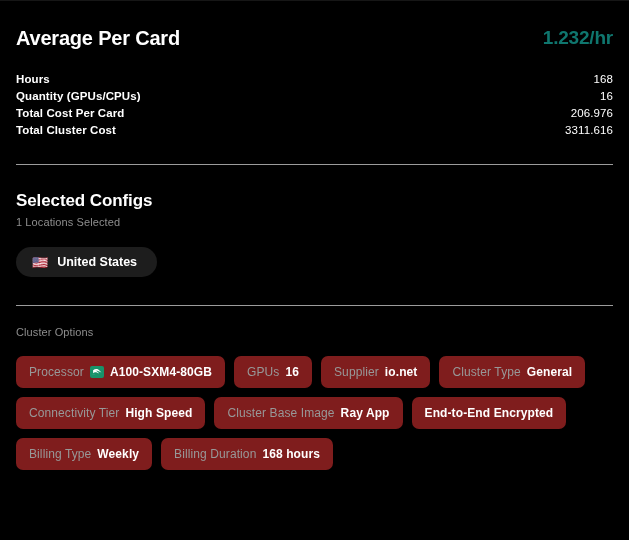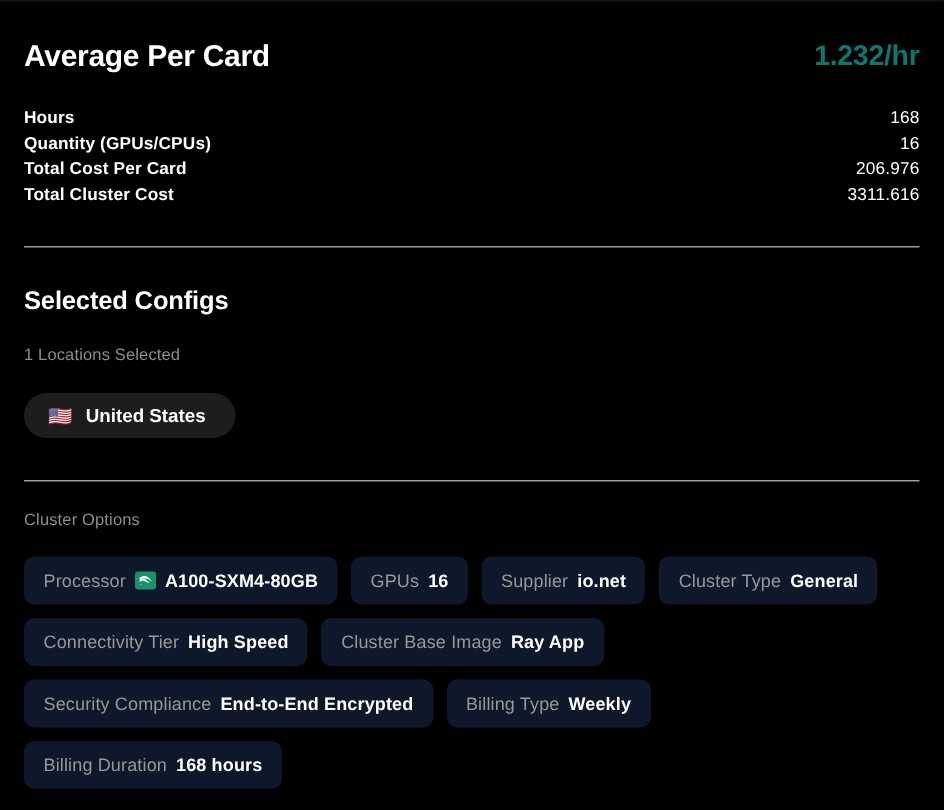--- a/index.html
+++ b/index.html
@@ -80,21 +80,21 @@
   .section-title {
     font-size: 17px;
     font-weight: bold;
     color: #ffffff;
     margin-top: 26px;
     letter-spacing: -0.1px;
   }
   .section-sub {
     font-size: 11px;
     color: #8d8d8d;
-    margin-top: 20px;
+    margin-top: 5px;
     letter-spacing: 0.1px;
   }
 
   .location-row {
     margin-top: 19px;
     display: flex;
     flex-wrap: wrap;
     gap: 8px;
   }
   .location-chip {
@@ -126,21 +126,21 @@
   .chips {
     margin-top: 18px;
     display: flex;
     flex-wrap: wrap;
     gap: 9px;
   }
   .chip {
     display: inline-flex;
     align-items: center;
     gap: 6px;
-    background: #0f172a;
+    background: #7f1d1d;
     border-radius: 7px;
     padding: 9px 13px;
     white-space: nowrap;
   }
   .chip-label {
     font-size: 12px;
     color: #989898;
     letter-spacing: 0.1px;
   }
   .chip-value {
@@ -238,21 +238,20 @@
       <span class="chip-label">Connectivity Tier</span>
       <span class="chip-value">High Speed</span>
     </div>
 
     <div class="chip">
       <span class="chip-label">Cluster Base Image</span>
       <span class="chip-value">Ray App</span>
     </div>
 
     <div class="chip">
-      <span class="chip-label">Security Compliance</span>
       <span class="chip-value">End-to-End Encrypted</span>
     </div>
 
     <div class="chip">
       <span class="chip-label">Billing Type</span>
       <span class="chip-value">Weekly</span>
     </div>
 
     <div class="chip">
       <span class="chip-label">Billing Duration</span>

